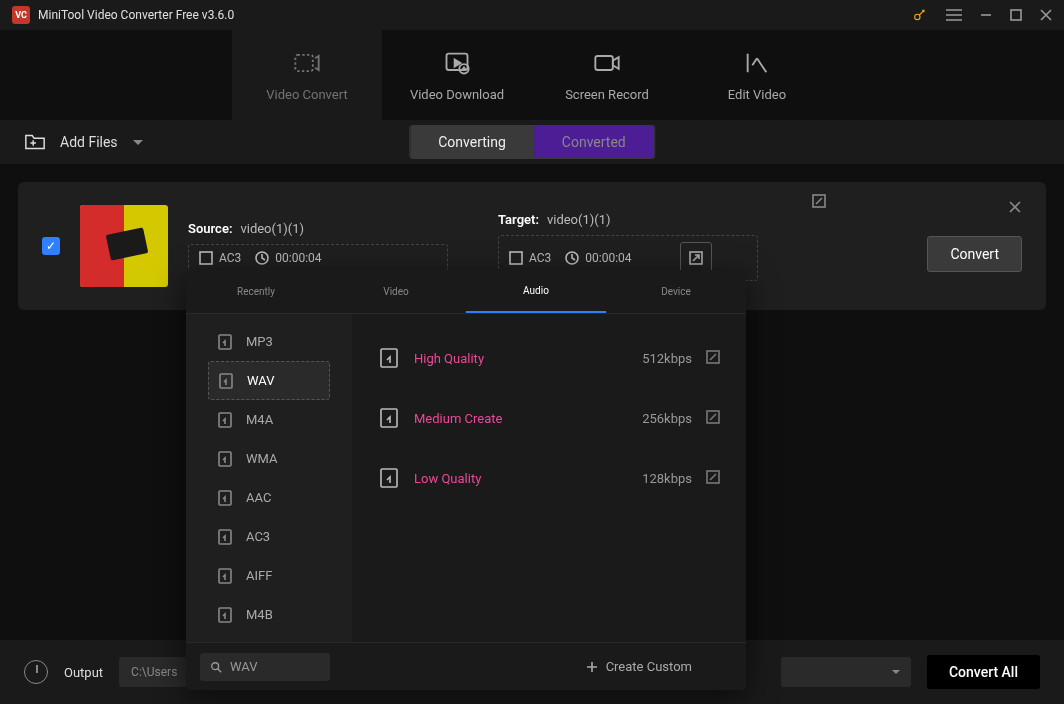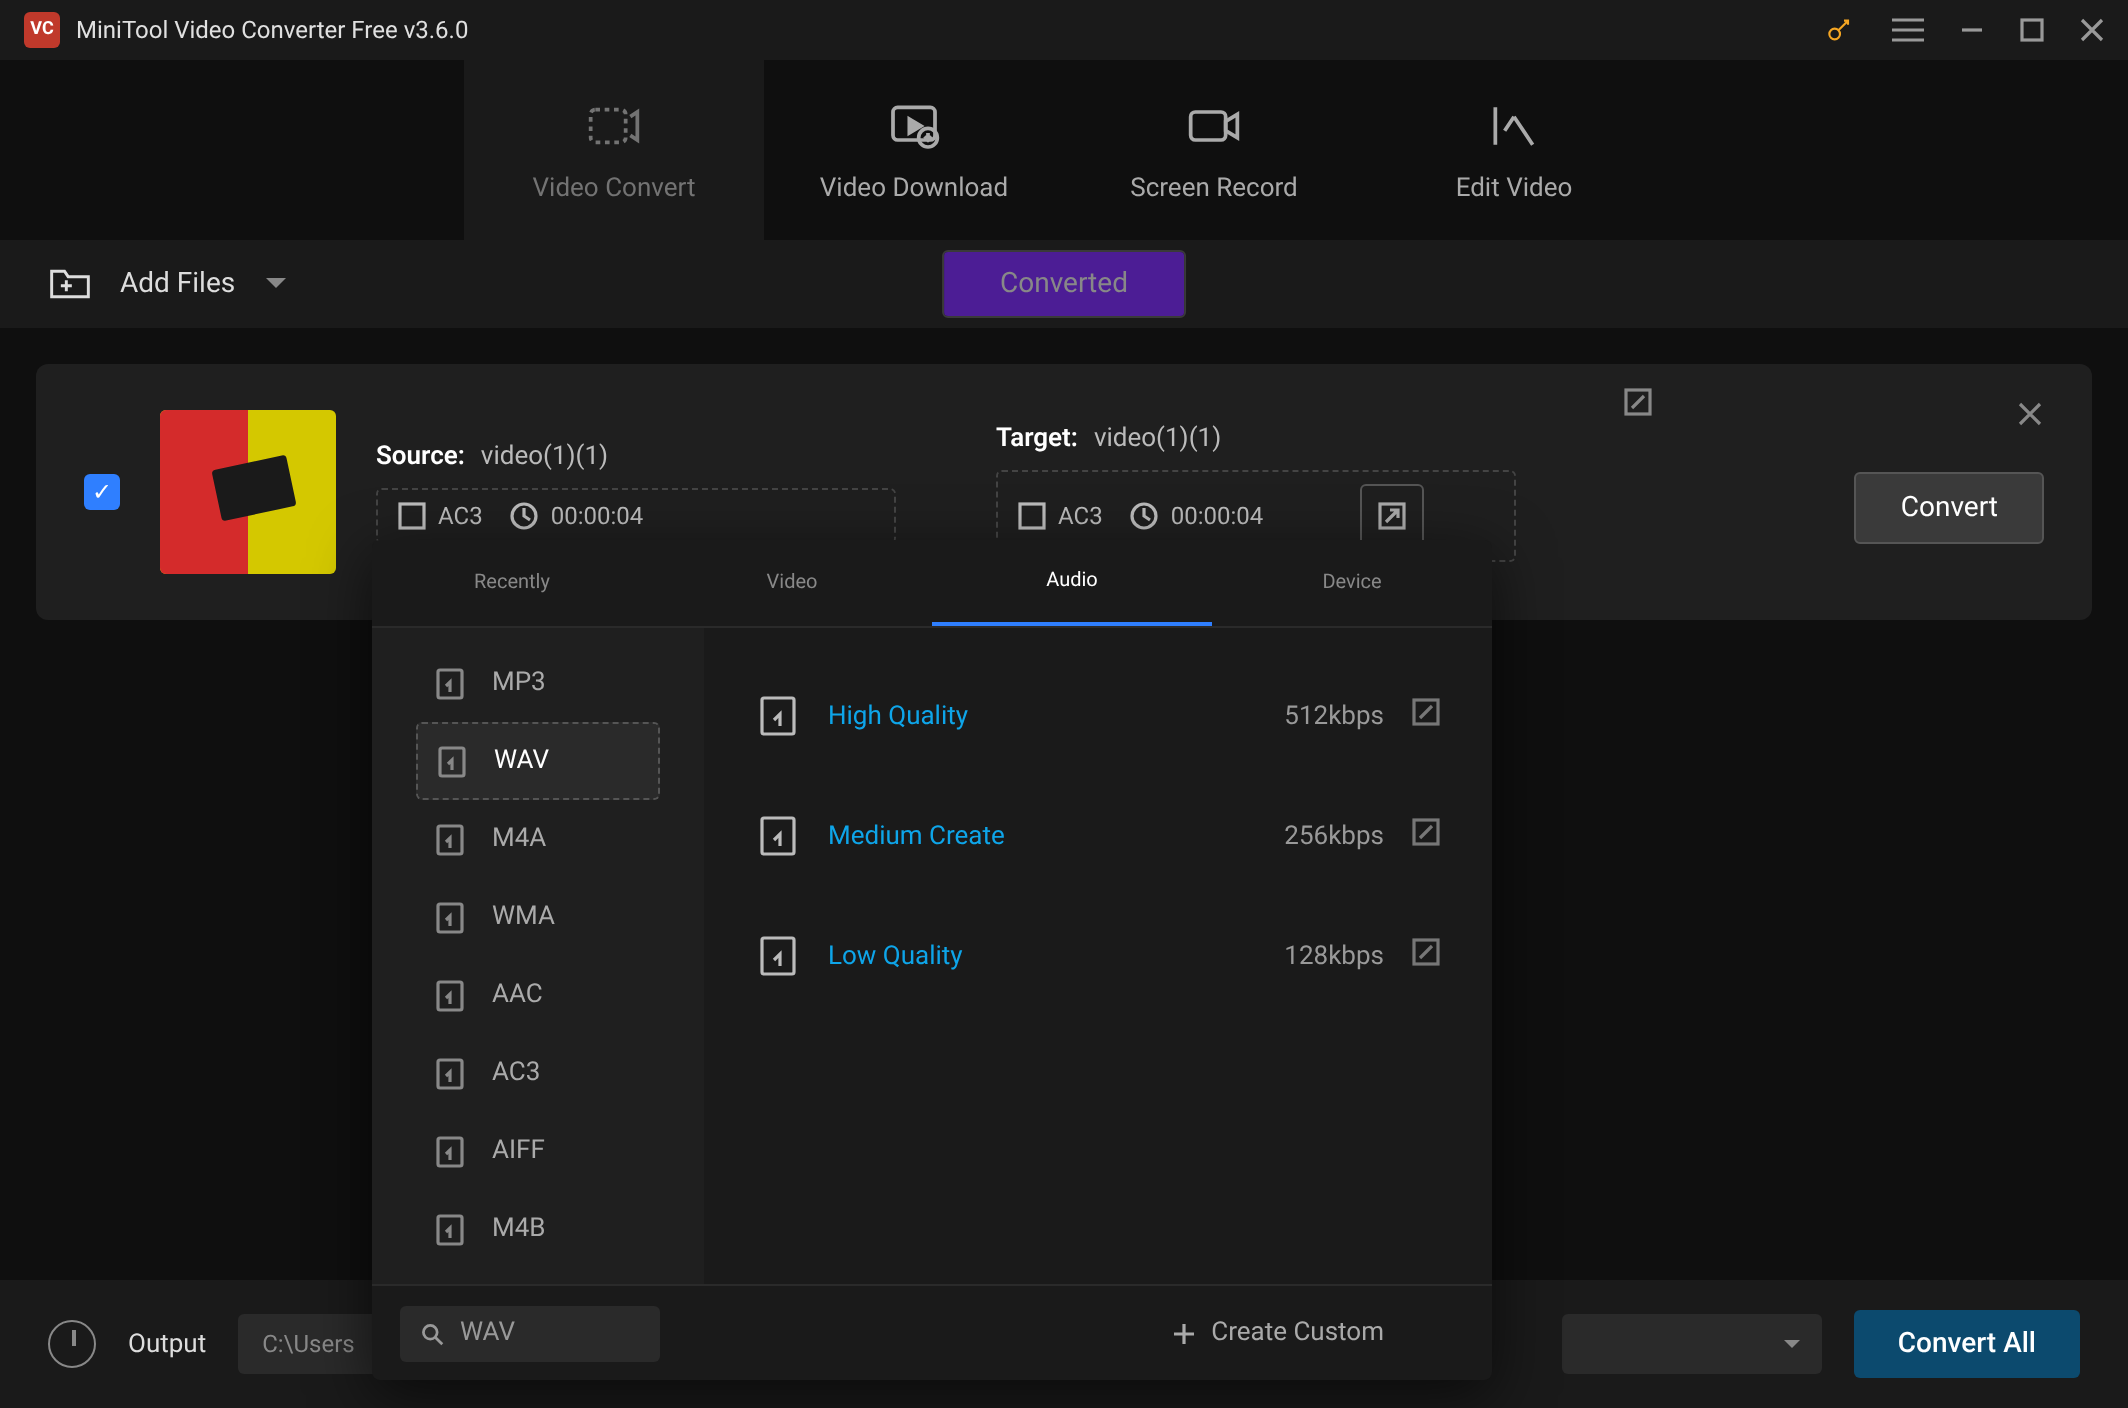--- a/index.html
+++ b/index.html
@@ -46,31 +46,31 @@
 .popup-tab.active{color:#fff;border-bottom:2px solid #2f7fff}
 .popup-body{flex:1;display:flex;overflow:hidden}
 .fmt-list{width:166px;background:#1f1f1f;overflow-y:auto;display:flex;flex-direction:column;padding:8px 16px}
 .fmt-list::-webkit-scrollbar{width:6px}
 .fmt-list::-webkit-scrollbar-thumb{background:#444;border-radius:3px}
 .fmt-item{height:40px;display:flex;align-items:center;gap:12px;padding:0 14px;cursor:pointer;color:#aaa;font-size:13px}
 .fmt-item.active{background:#2a2a2a;color:#fff;border:1px dashed #555;margin:0 6px;border-radius:3px;padding:0 8px}
 .fmt-icon{width:18px;height:18px;display:flex;align-items:center;justify-content:center;color:#888}
 .quality-list{flex:1;padding:14px 18px;display:flex;flex-direction:column}
 .quality-item{height:60px;display:flex;align-items:center;gap:14px;cursor:pointer;color:#bbb;border-radius:3px;padding:0 8px}
-.q-name{flex:1;font-size:13px;color:#0ea5e9}
+.q-name{flex:1;font-size:13px;color:#ec4899}
 .q-rate{width:80px;text-align:right;color:#999;font-size:13px}
 .q-edit{color:#777;cursor:pointer}
 .popup-footer{height:48px;border-top:1px solid #2a2a2a;display:flex;align-items:center;padding:0 14px}
 .search-box{width:130px;background:#2a2a2a;border-radius:3px;height:28px;display:flex;align-items:center;gap:8px;padding:0 10px;color:#999;font-size:13px}
 .create-custom{margin-left:auto;margin-right:40px;display:flex;align-items:center;gap:8px;color:#aaa;cursor:pointer;font-size:13px}
 .bottom-bar{position:absolute;left:0;right:0;bottom:0;height:64px;background:#1a1a1a;display:flex;align-items:center;padding:0 24px;gap:16px}
 .output-label{color:#ddd;font-size:13px}
 .output-path{background:#2a2a2a;border-radius:3px;height:30px;padding:0 12px;display:flex;align-items:center;color:#888;font-size:12px;width:120px;overflow:hidden}
 .output-dd{margin-left:auto;width:130px;height:30px;background:#2a2a2a;border-radius:3px;display:flex;align-items:center;justify-content:flex-end;padding:0 10px;color:#888;cursor:pointer}
-.convert-all{background:#0c4a6e;color:#fff;padding:9px 22px;border-radius:3px;cursor:pointer;font-size:14px;font-weight:500}
+.convert-all{background:#000000;color:#fff;padding:9px 22px;border-radius:3px;cursor:pointer;font-size:14px;font-weight:500}
 svg{stroke:currentColor;fill:none;stroke-width:1.6}
 .clock-ic{width:24px;height:24px;border:1.5px solid #888;border-radius:50%;position:relative}
 .clock-ic::after{content:"";position:absolute;left:50%;top:20%;width:1.5px;height:35%;background:#888}
 </style>
 </head>
 <body>
 
 <div class="titlebar">
   <div class="titlebar-left">
     <div class="app-logo">VC</div>
@@ -143,20 +143,21 @@
     <svg width="22" height="20" viewBox="0 0 24 20">
         <path d="M2 3h7l2 3h11v11H2z"></path>
         <path d="M7 11h6M10 8v6"></path>
       </svg>
     <span>Add Files</span>
   </div>
   <span class="add-dropdown"><svg width="12" height="8" viewBox="0 0 12 8">
         <path d="M1 1l5 5 5-5" fill="currentColor" stroke="none"></path>
       </svg></span>
   <div class="seg">
+    <div class="seg-btn active">Converting</div>
     <div class="seg-btn">Converted</div>
   </div>
 </div>
 
 <div class="content">
   <div class="file-card">
     <div class="file-check">✓</div>
     <div class="thumb"></div>
     <div class="info-row">
       <div class="info-col">

